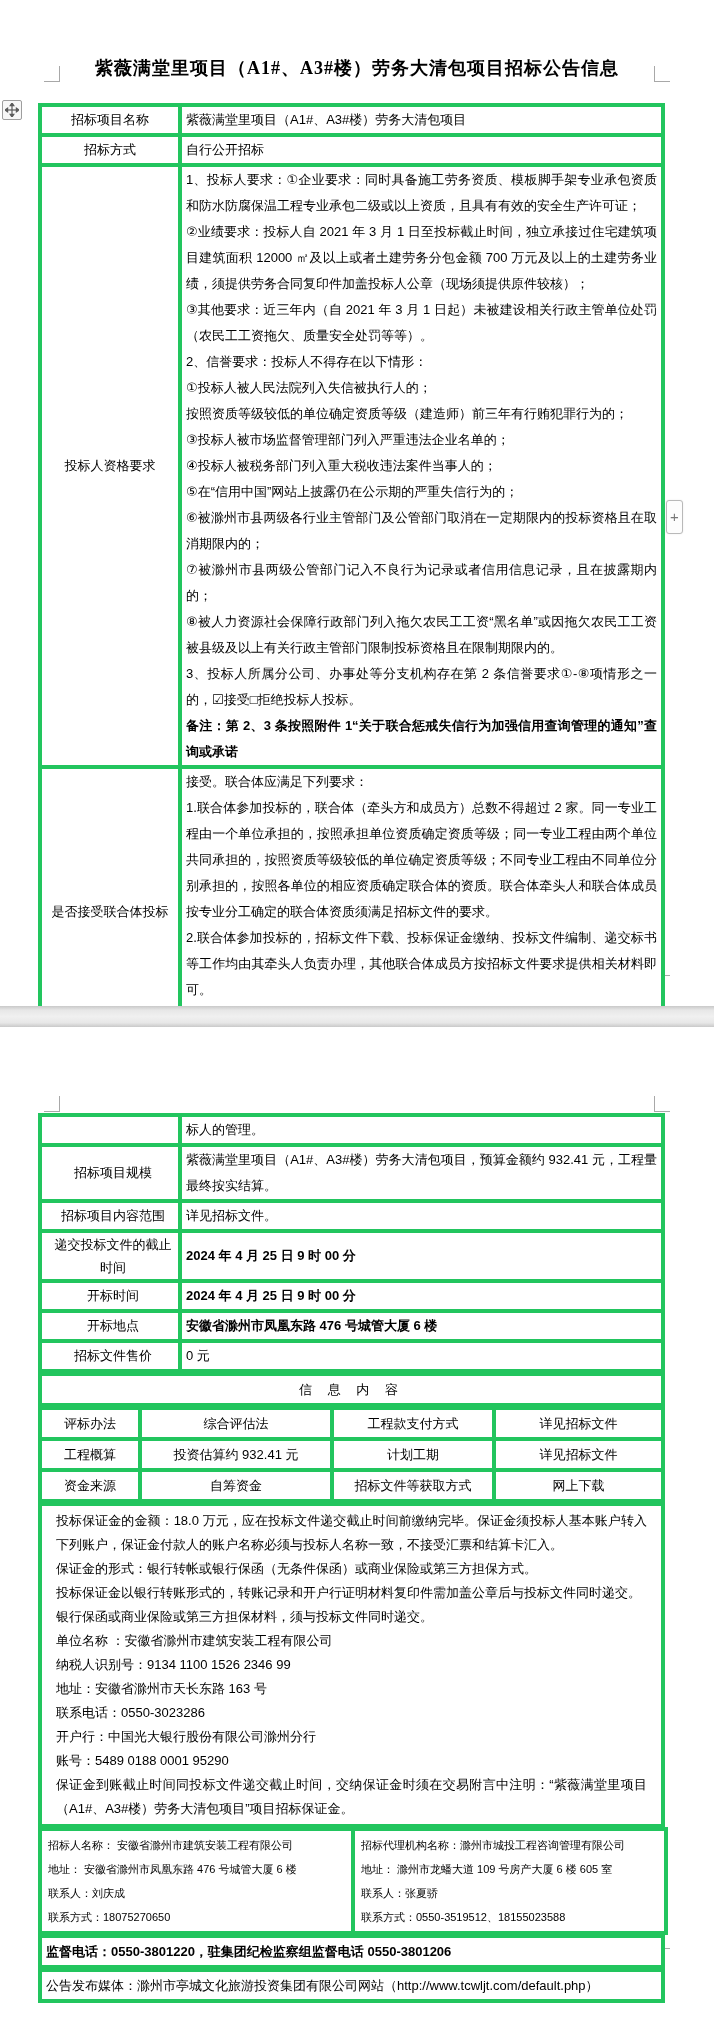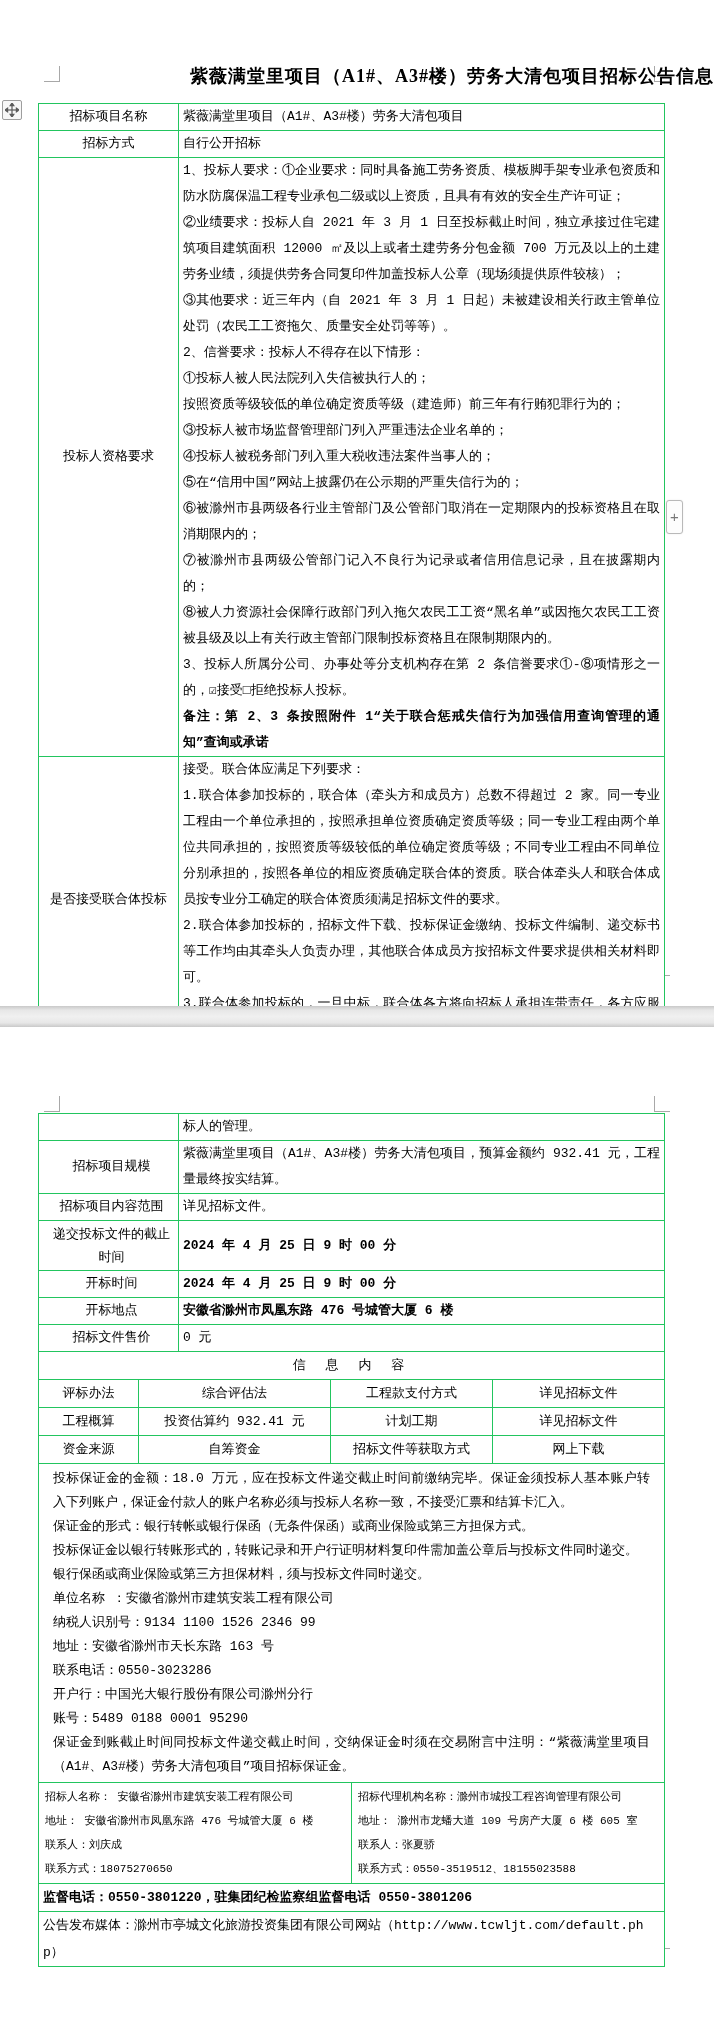--- a/index.html
+++ b/index.html
@@ -10,29 +10,29 @@
   }
   .page { position:absolute; left:0; width:714px; background:#fff; overflow:hidden; }
   #page1 { top:0; height:1006px; }
   #pagebreak {
     position:absolute; top:1006px; left:0; width:714px; height:21px;
     background:linear-gradient(to bottom,#c9c9c9 0,#e7e7e7 20%,#f0f0f0 50%,#e7e7e7 80%,#c9c9c9 100%);
   }
   #page2 { top:1027px; height:1004px; }
 
   .doc-title {
-    position:absolute; top:64px; left:0; width:714px; text-align:right;
+    position:absolute; top:56px; left:0; width:714px; text-align:center;
     font-family:"Liberation Serif","DejaVu Serif",serif;
     font-size:18px; font-weight:bold; letter-spacing:1px;
   }
 
   table { border-collapse:collapse; table-layout:fixed; width:627px; background:#fff; }
   td {
-    border:1px solid #22c55e; font-size:13px; line-height:26px;
-    padding:0 4px; vertical-align:middle; word-break:break-all;font-family:Liberation Mono, monospace;
+    border:4px solid #22c55e; font-size:13px; line-height:26px;
+    padding:0 4px; vertical-align:middle; word-break:break-all;
   }
   td.lbl { text-align:center; padding:0 2px; }
   .b { font-weight:bold; }
   .j { text-align:justify; }
 
   #t1 { position:absolute; left:38px; top:103px; }
   #t1 td.c1 { width:140px; }
   #t1 tr.cut td { border-bottom:none; }
 
   #t2wrap { position:absolute; left:38px; top:86px; width:627px; }

